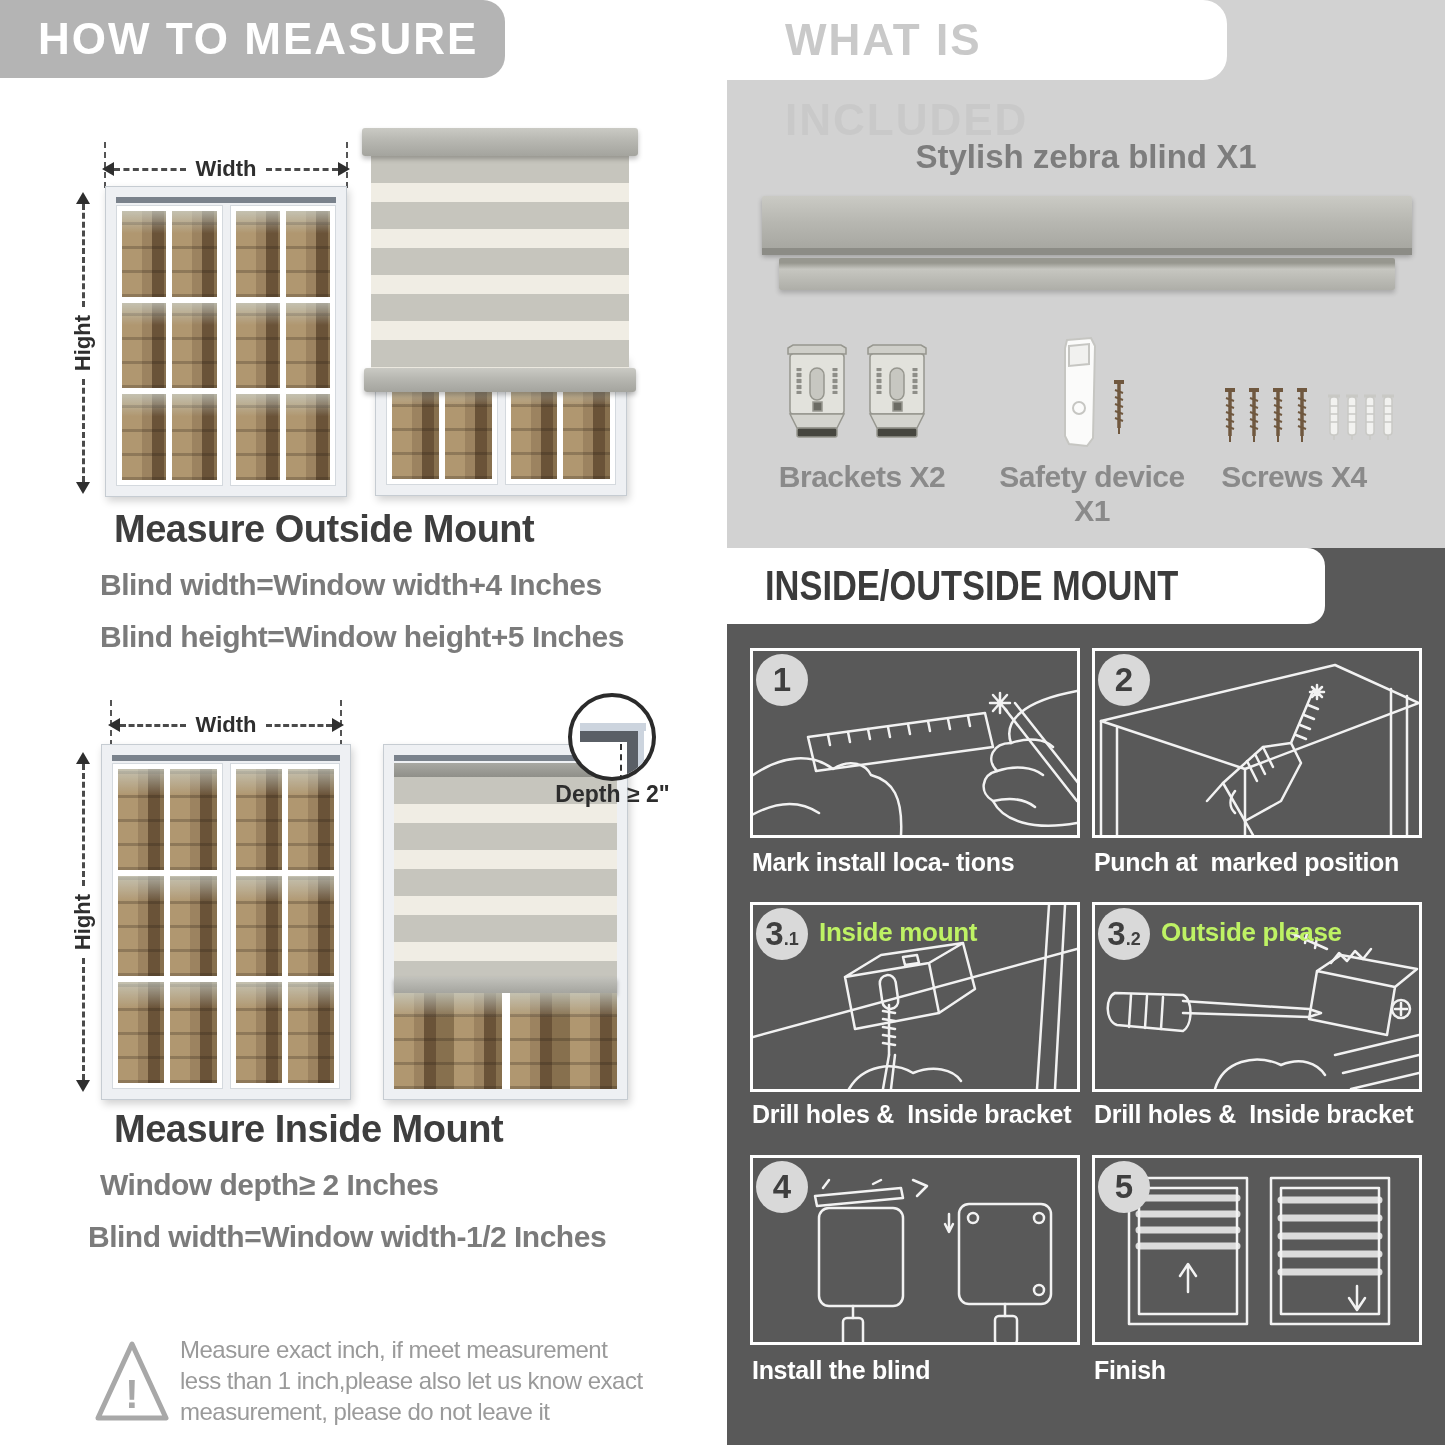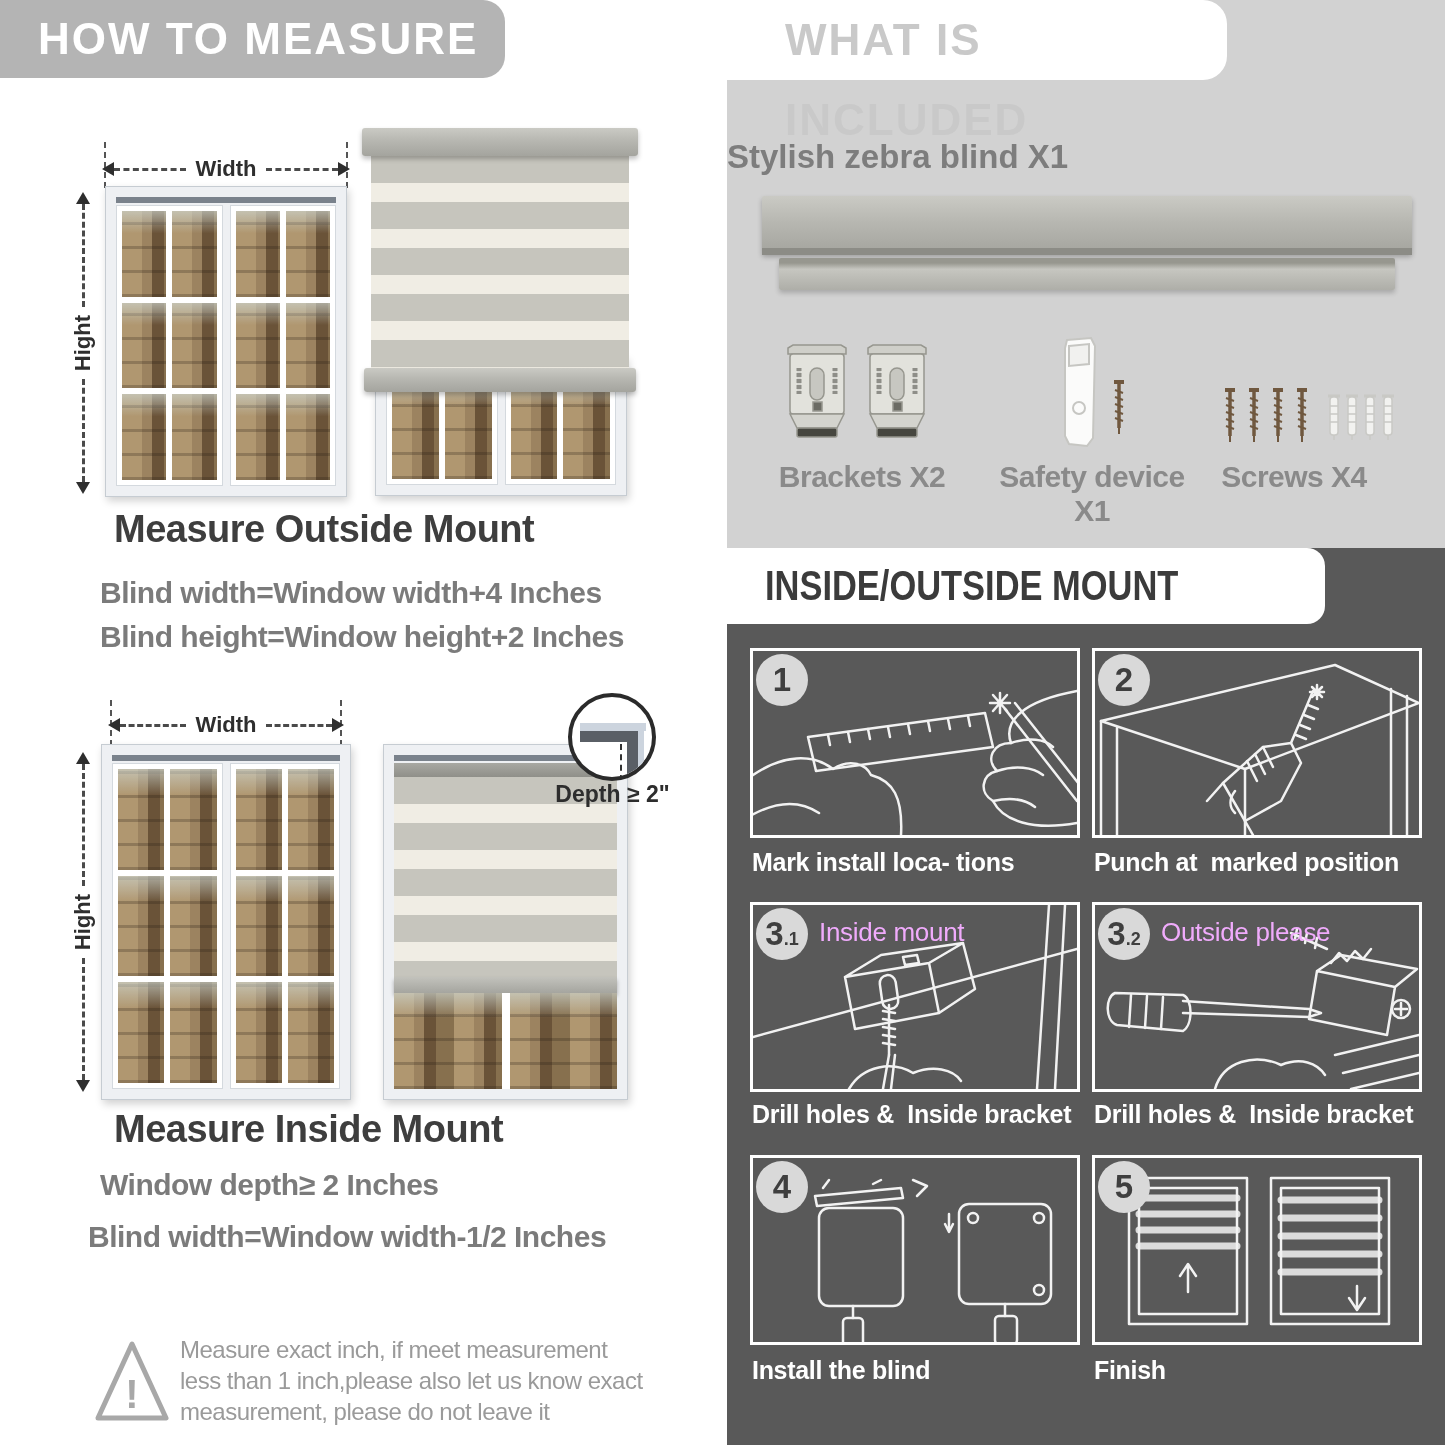--- a/index.html
+++ b/index.html
@@ -50,30 +50,30 @@
   .iblind{height:calc(100% - 8px);display:flex;flex-direction:column;}
   .irail{height:14px;background:linear-gradient(180deg,#a8a8a2,#8f8f89);}
   .ibody{flex:1;}
   .irail2{height:16px;background:linear-gradient(180deg,#c2c2bc,#a5a59f);box-shadow:0 3px 4px rgba(0,0,0,.3);}
   .iphoto{height:96px;display:flex;gap:8px;background:#ffffff;}
   .iphoto .ph{flex:1;}
 
   
   .sec-included{left:727px;top:0;width:718px;height:548px;background:#d2d2d2;}
   .sec-mount{left:727px;top:548px;width:718px;height:897px;background:#595959;}
-  .prod-label{left:0;top:138px;width:100%;text-align:left;font-size:33px;font-weight:bold;color:#7d7d7d;}
+  .prod-label{left:0;top:138px;width:100%;text-align:center;font-size:33px;font-weight:bold;color:#7d7d7d;}
   .item-label{font-size:30px;font-weight:bold;color:#8a8a8a;text-align:center;letter-spacing:-0.5px;}
 
   
   .panel{position:absolute;width:330px;height:190px;border:3px solid #ffffff;box-sizing:border-box;background:#595959;}
   .badge{position:absolute;left:3px;top:3px;width:52px;height:52px;border-radius:50%;background:#d9d9d9;
          color:#3f3f3f;display:flex;align-items:center;justify-content:center;font-weight:bold;}
   .badge .num{font-size:33px;}
   .badge .sub{font-size:18px;margin-top:10px;}
-  .ptitle{position:absolute;left:66px;top:12px;font-size:26px;font-weight:normal;color:#f0abfc;letter-spacing:-0.3px;}
+  .ptitle{position:absolute;left:66px;top:12px;font-size:26px;font-weight:bold;color:#bef264;letter-spacing:-0.3px;}
   .cap{position:absolute;font-size:25px;font-weight:bold;color:#ffffff;white-space:pre-wrap;letter-spacing:-0.3px;}
   .lineart{position:absolute;left:0;top:0;}
   .lineart path,.lineart rect,.lineart circle{fill:none;stroke:#f2f2f2;stroke-width:2.5;stroke-linecap:round;stroke-linejoin:round;}
   .lineart .thick{stroke-width:7;opacity:.85;}
 
   
   .detail-circle{left:568px;top:693px;width:88px;height:88px;border:4px solid #2b2b2b;border-radius:50%;
                  background:#ffffff;overflow:hidden;box-sizing:border-box;}
   .depth-label{left:545px;top:781px;width:135px;text-align:center;font-size:23px;font-weight:bold;color:#2d2d2d;}
 </style>
@@ -137,22 +137,22 @@
         <div class="ph"></div>
           <div class="ph"></div>
       </div>
     </div>
   </div>
   <div class="abs stripes" style="left:371px;top:156px;width:258px;height:212px;"></div>
   <div class="abs rail" style="left:362px;top:128px;width:276px;height:28px;"></div>
   <div class="abs rail" style="left:364px;top:368px;width:272px;height:24px;"></div>
 
   <div class="abs h-measure" style="left:100px;top:508px;">Measure Outside Mount</div>
-  <div class="abs l-measure" style="left:100px;top:568px;margin-top:8px;">Blind width=Window width+4 Inches</div>
-  <div class="abs l-measure" style="left:100px;top:620px;">Blind height=Window height+2 Inches</div>
+  <div class="abs l-measure" style="left:100px;top:568px;">Blind width=Window width+4 Inches</div>
+  <div class="abs l-measure" style="left:100px;top:620px;">Blind height=Window height+5 Inches</div>
 
   <div class="abs vdash" style="left:110px;top:700px;height:46px;"></div>
   <div class="abs vdash" style="left:340px;top:700px;height:46px;"></div>
   <div class="abs harrow" style="left:108px;top:714px;width:236px;">
     <div class="ah-l"></div>
     <div class="hline"></div>
     <div class="lbl">Width</div>
     <div class="hline"></div>
     <div class="ah-r"></div>
   </div>

